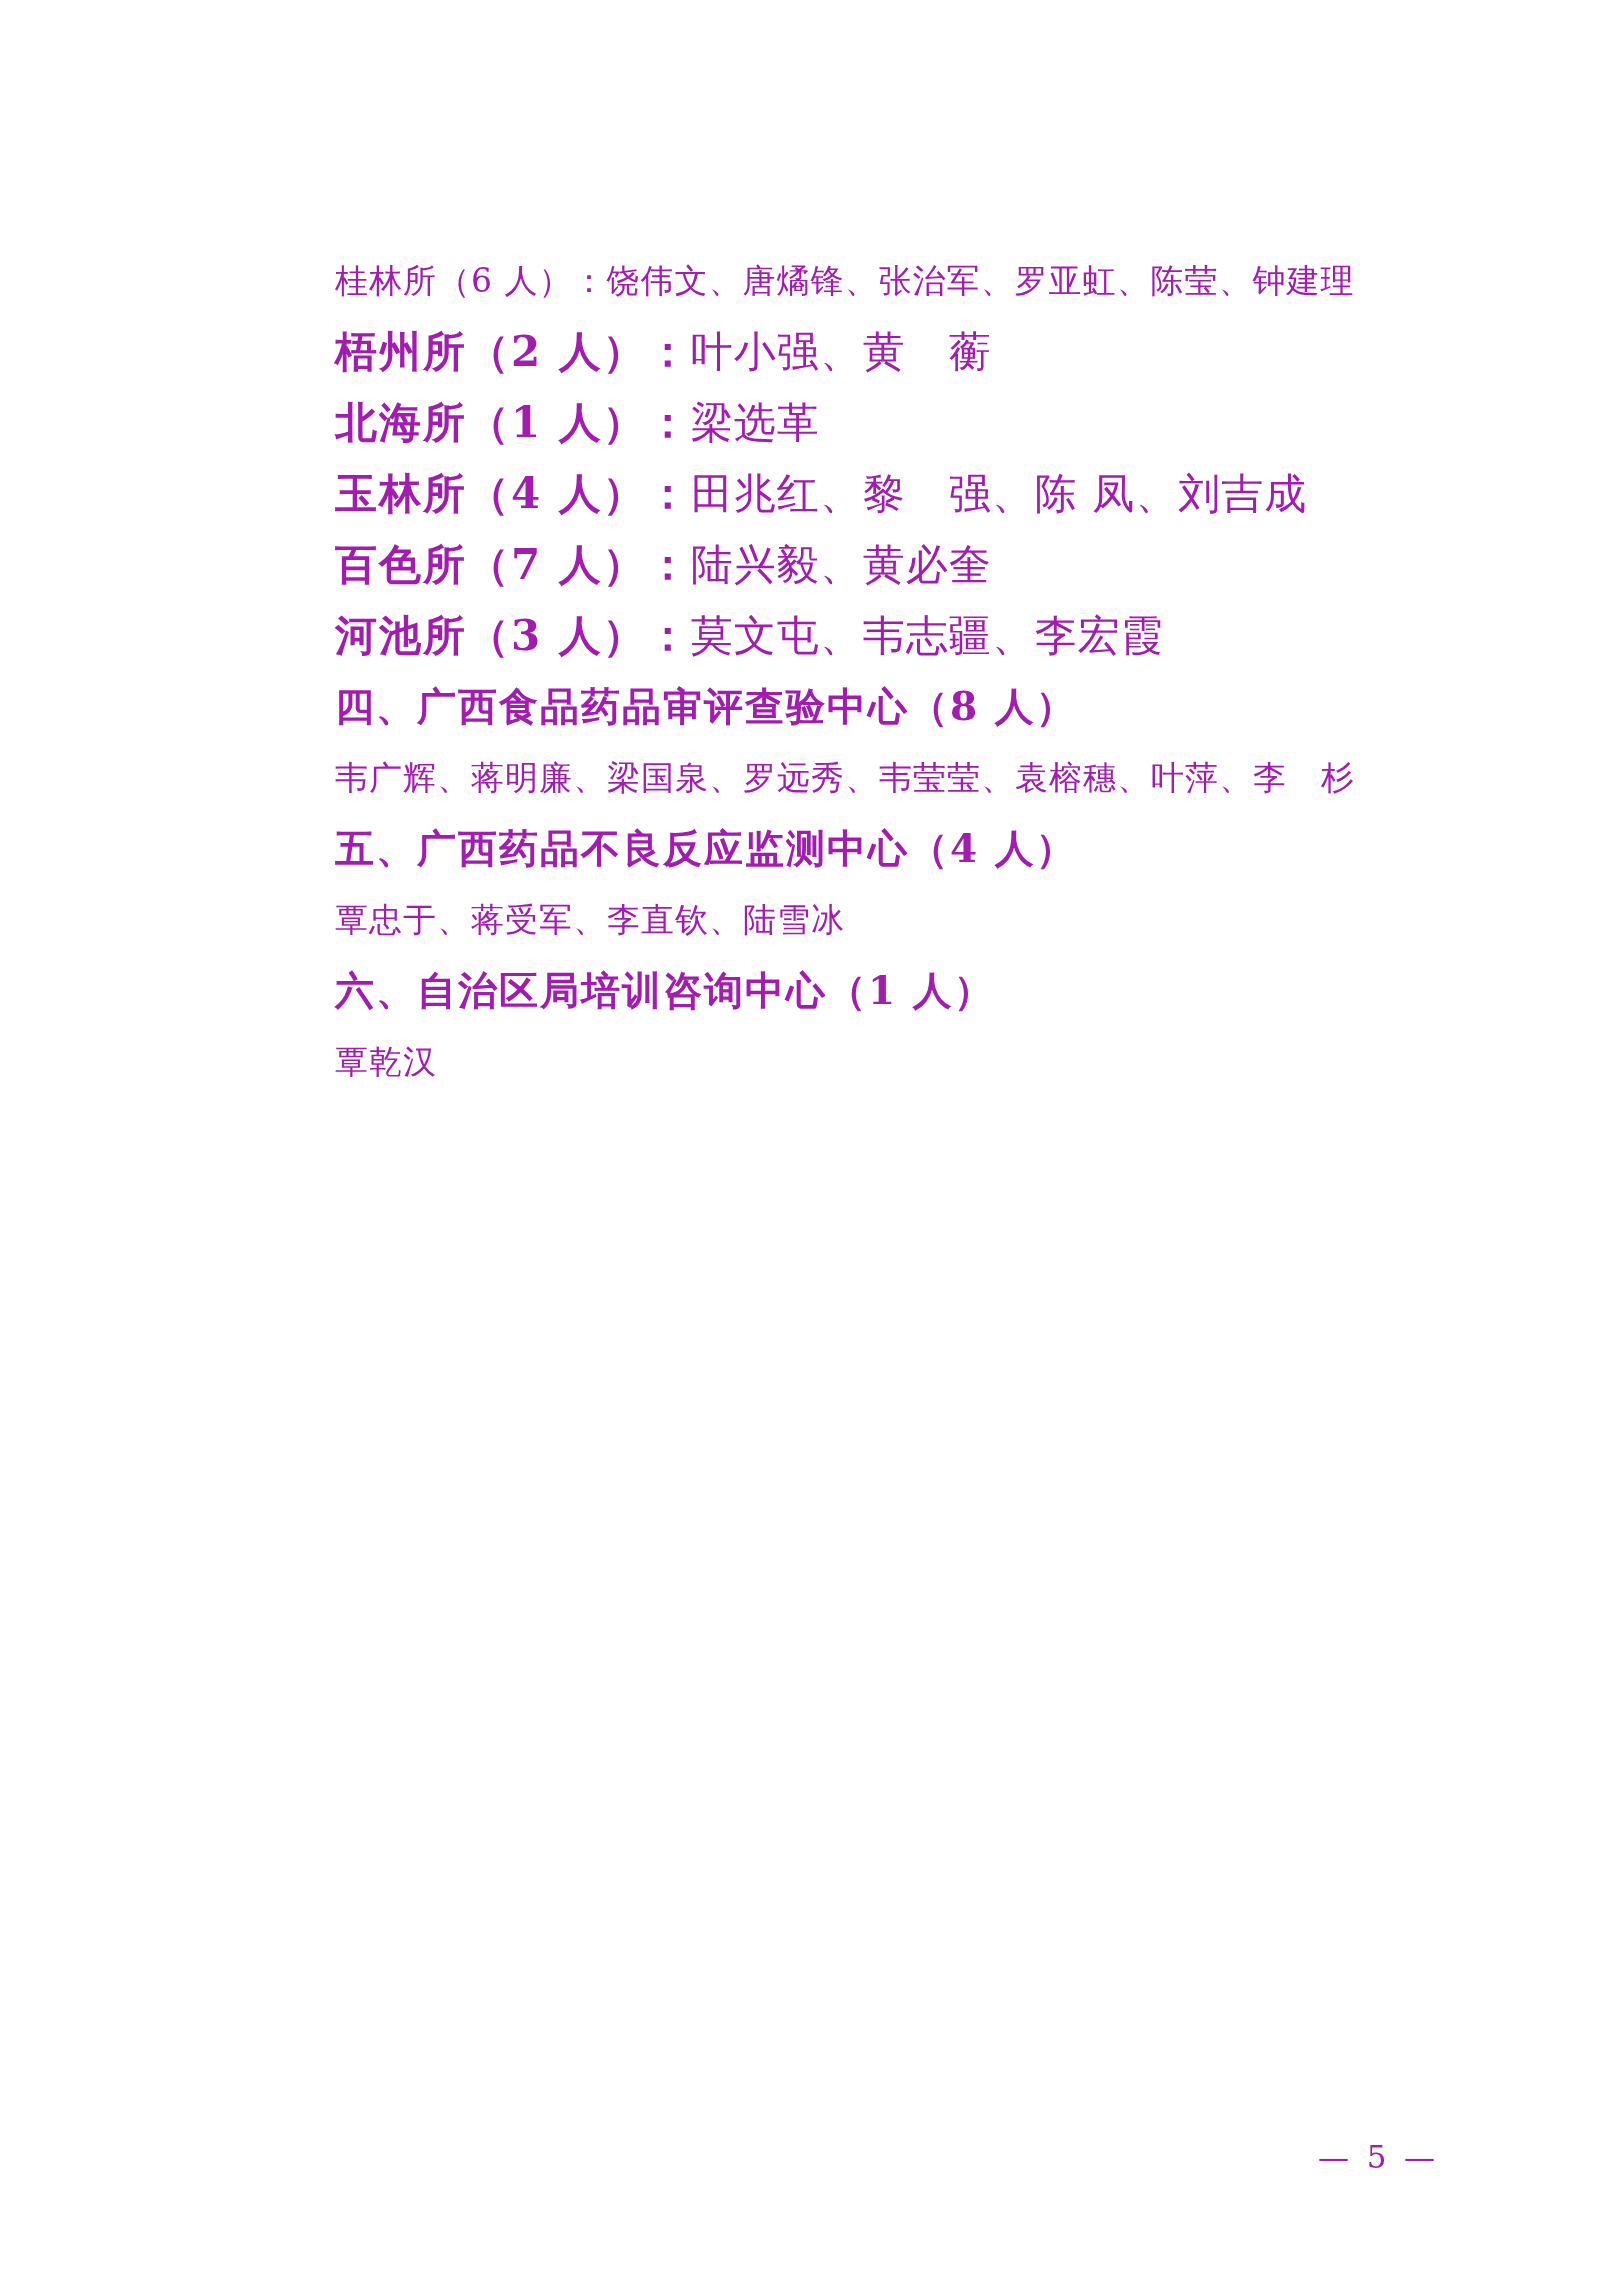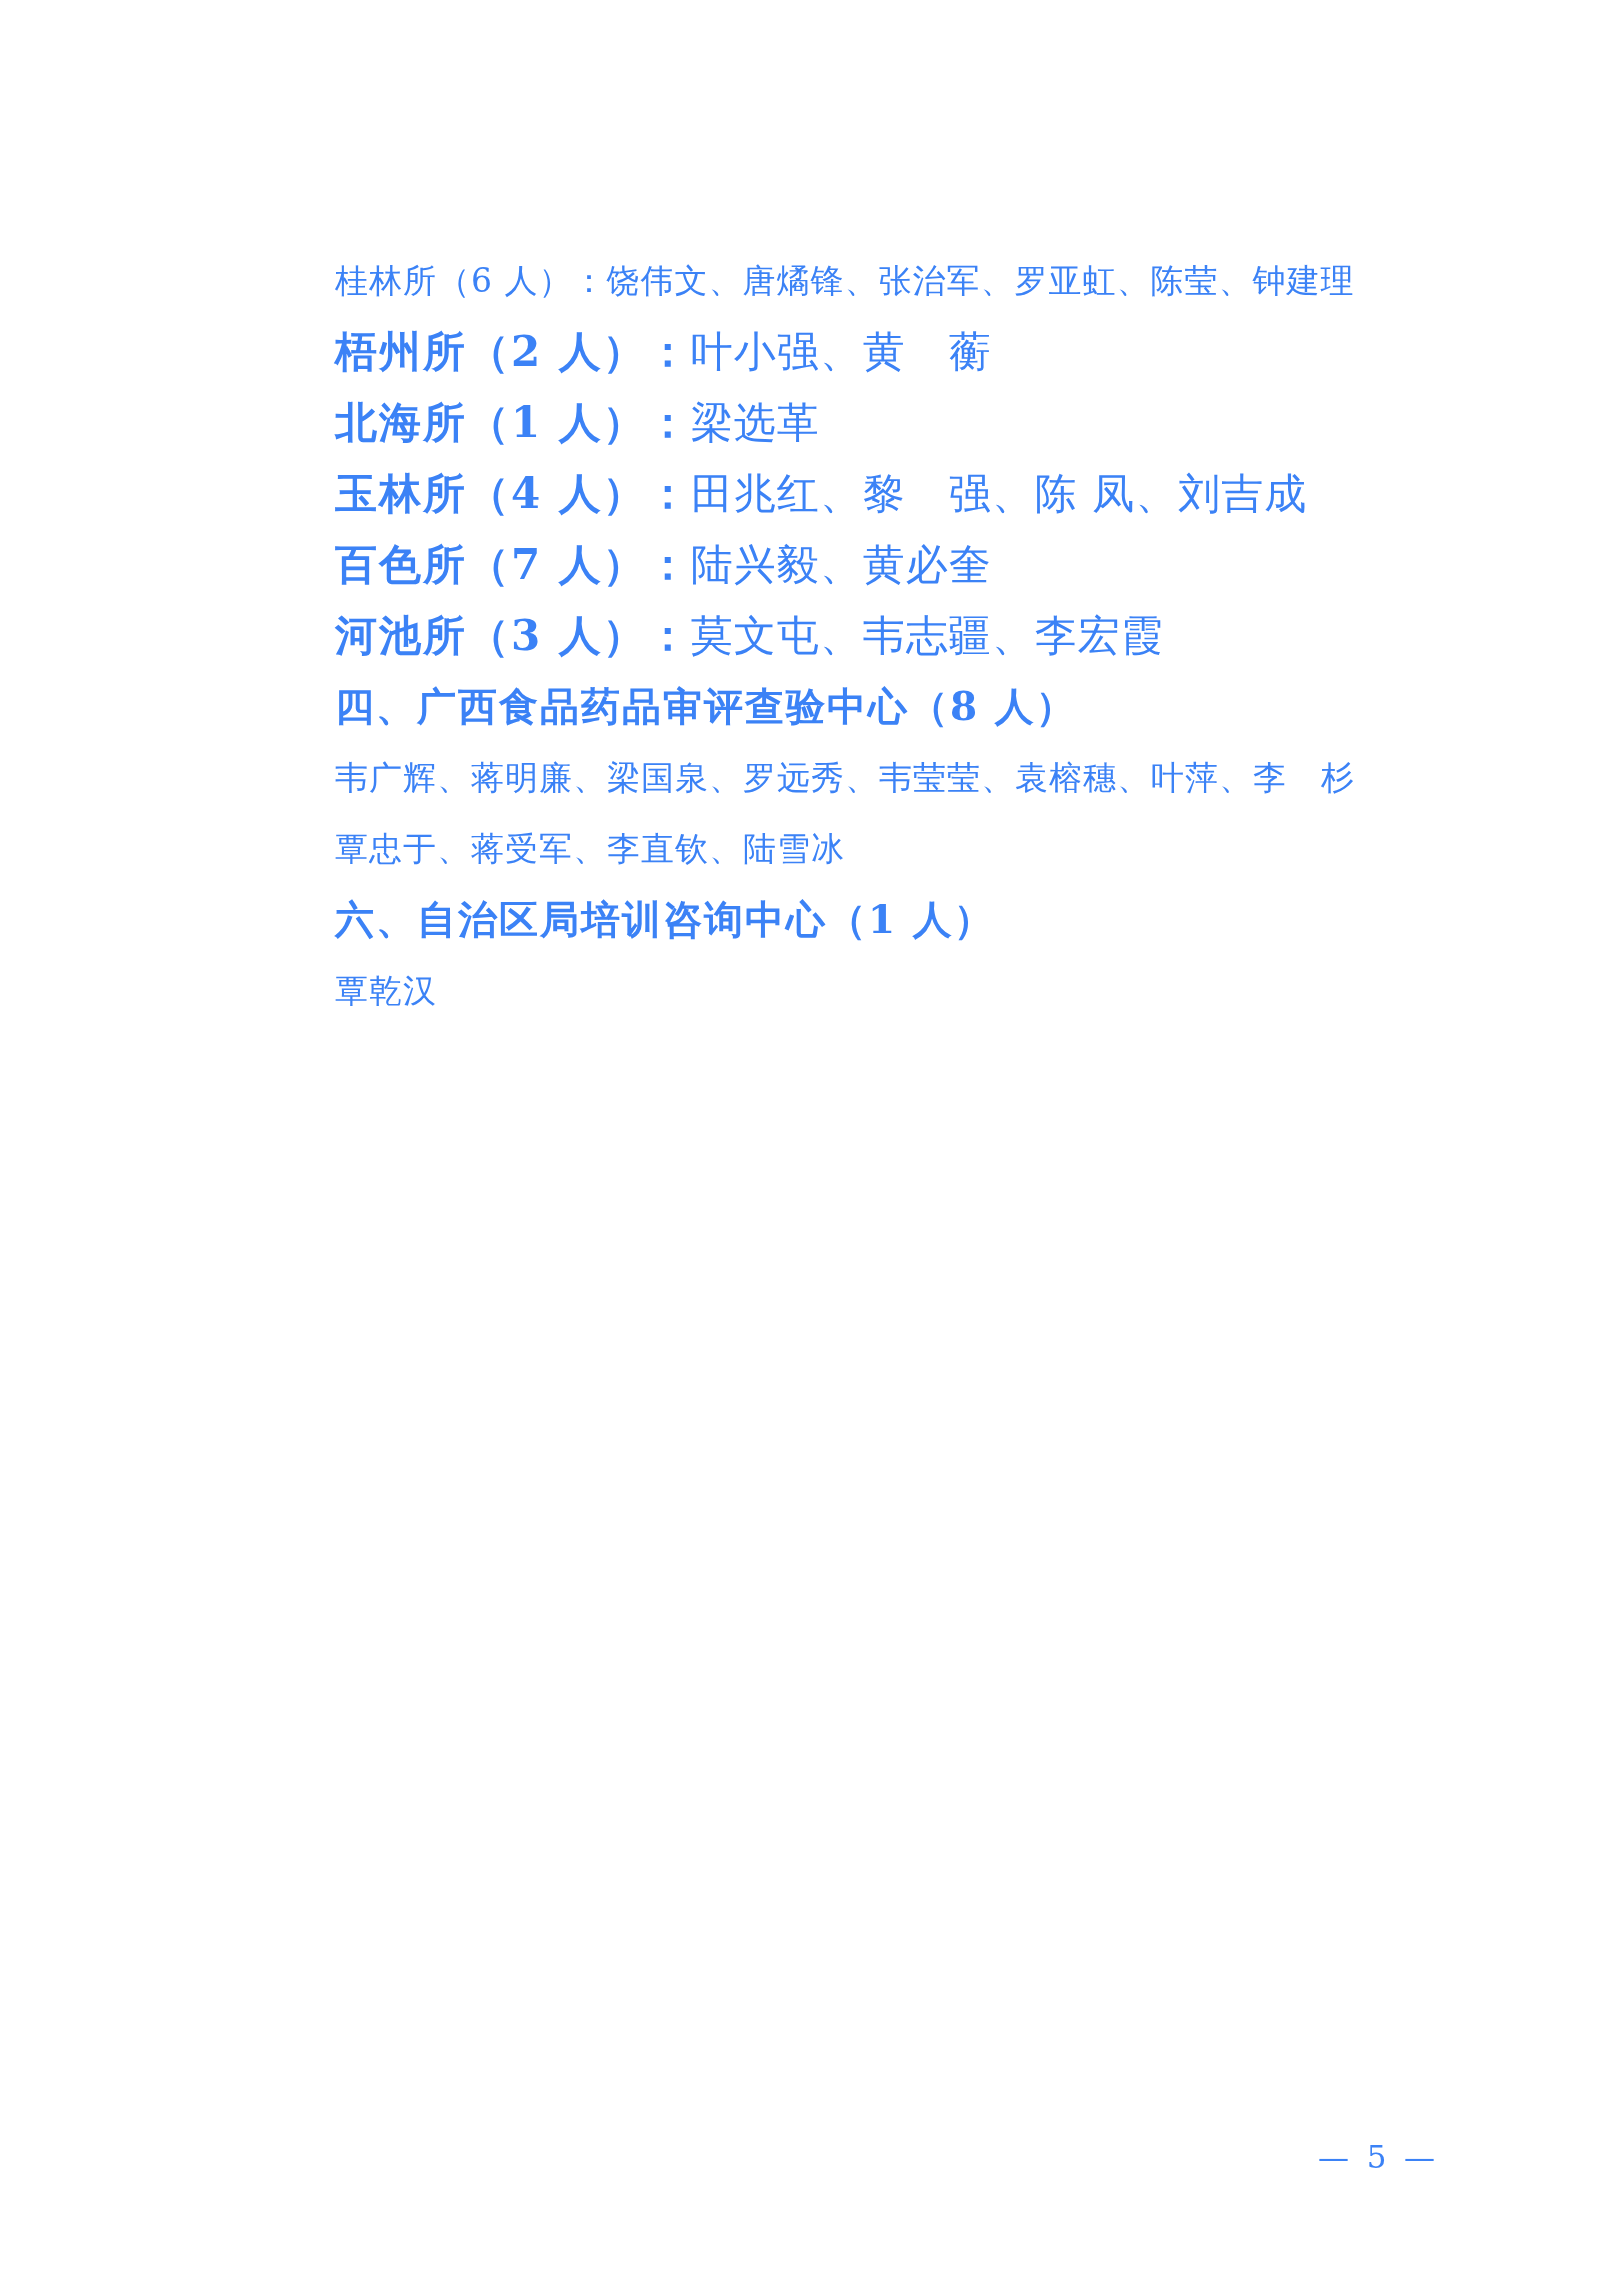--- a/index.html
+++ b/index.html
@@ -7,21 +7,21 @@
     padding: 0;
     background: #ffffff;
   }
   .page {
     position: relative;
     width: 1493px;
     height: 2293px;
     margin: 0 auto;
     background: #ffffff;
     font-family: "DejaVu Serif", "Liberation Serif", serif;
-    color: #3b82f6;
+    color: #a21caf;
     box-sizing: border-box;
   }
   .content {
     position: absolute;
     left: 204px;
     top: 245px;
     width: 1206px;
   }
   
   .entry {
@@ -79,20 +79,21 @@
 
     <div class="entry"><span class="label">玉林所（4 人）：</span><span class="names">田兆红、黎　强、陈  凤、刘吉成</span></div>
 
     <div class="entry"><span class="label">百色所（7 人）：</span><span class="names">陆兴毅、黄必奎</span></div>
 
     <div class="entry"><span class="label">河池所（3 人）：</span><span class="names">莫文屯、韦志疆、李宏霞</span></div>
 
     <div class="heading">四、广西食品药品审评查验中心（8 人）</div>
     <div class="para">韦广辉、蒋明廉、梁国泉、罗远秀、韦莹莹、袁榕穗、叶萍、李　杉</div>
 
+    <div class="heading">五、广西药品不良反应监测中心（4 人）</div>
     <div class="para">覃忠于、蒋受军、李直钦、陆雪冰</div>
 
     <div class="heading">六、自治区局培训咨询中心（1 人）</div>
     <div class="para">覃乾汉</div>
 
   </div>
 
   <div class="page-number">— 5 —</div>
 
 </div>

